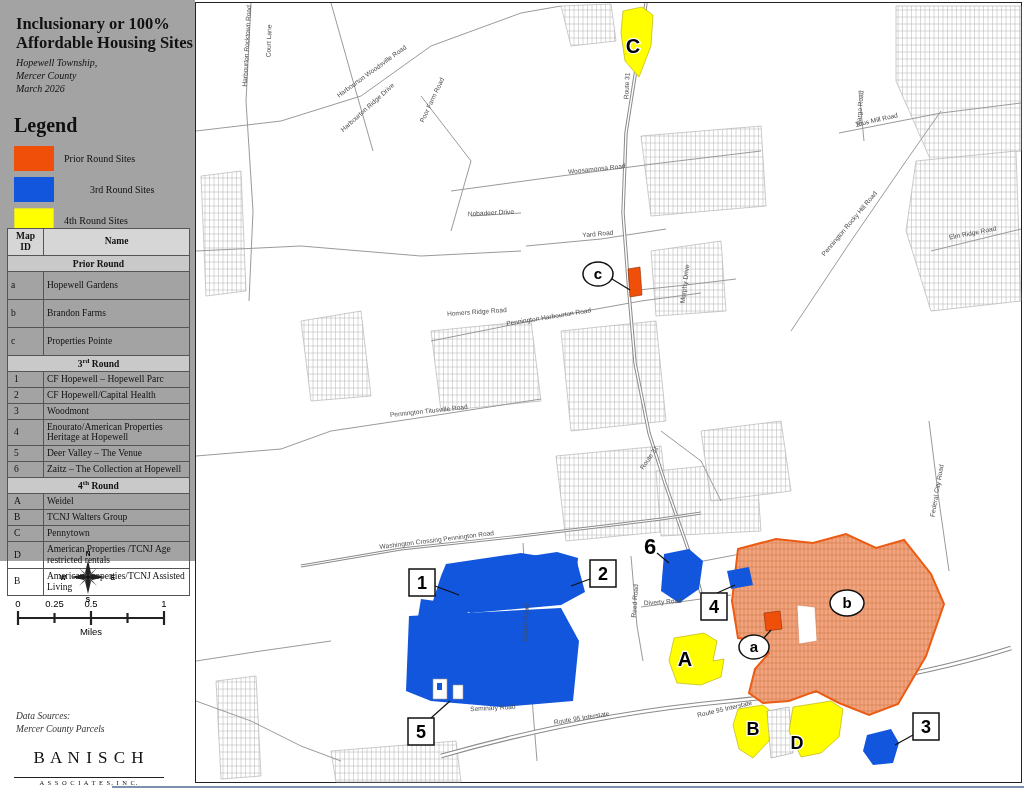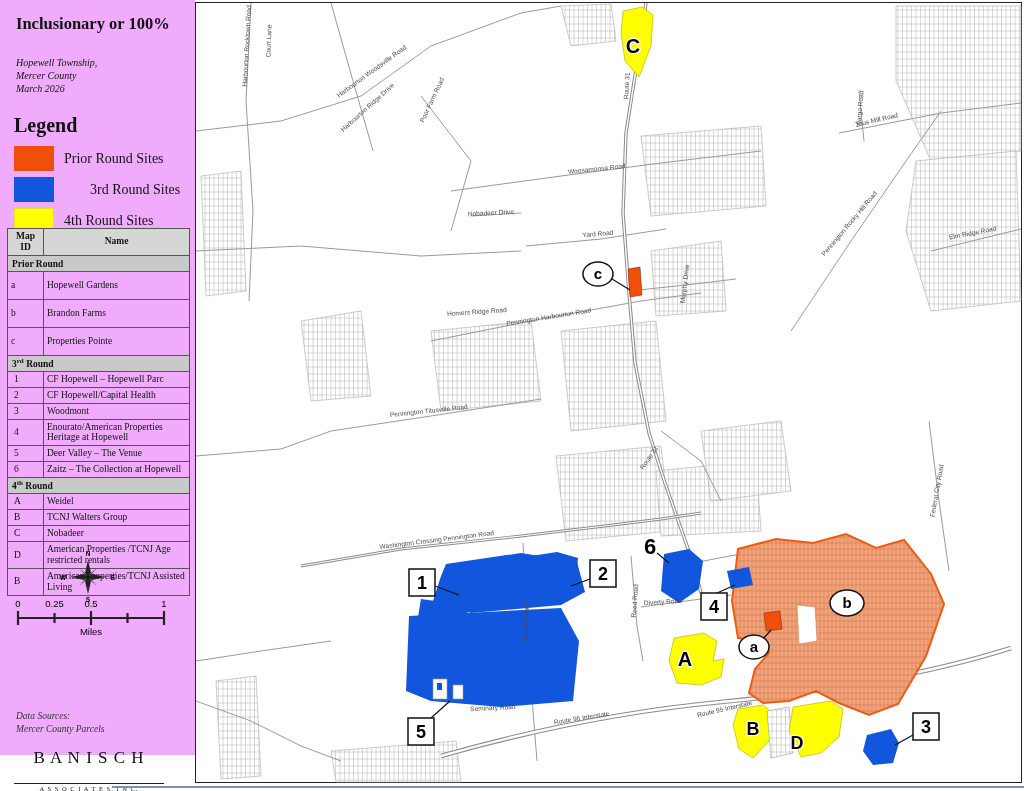--- a/index.html
+++ b/index.html
@@ -1,37 +1,37 @@
 <!DOCTYPE html>
 <html><head>
 <meta charset="utf-8">
 <style>
   html,body{margin:0;padding:0;background:#fff;}
   body{width:1024px;height:791px;position:relative;overflow:hidden;
        font-family:"Liberation Serif",serif;color:#111;}
   
-  .panel{position:absolute;left:0;top:0;width:195px;height:755px;background:#f0abfc;}
+  .panel{position:absolute;left:0;top:0;width:195px;height:561px;background:#a3a3a3;}
   .title{position:absolute;left:16px;top:14px;width:185px;font-weight:bold;
          font-size:16.5px;line-height:1.16;}
   .subtitle{position:absolute;left:16px;top:56px;font-style:italic;font-size:10px;line-height:1.3;}
   .legend-title{position:absolute;left:14px;top:114px;font-weight:bold;font-size:20px;}
   .legend-row{position:absolute;left:14px;display:flex;align-items:center;gap:10px;}
   .legend-row svg{display:block;}
-  .legend-label{font-size:14px;}
+  .legend-label{font-size:10px;}
   .sites-table{position:absolute;left:7px;top:228px;width:183px;border-collapse:collapse;
                font-size:9.5px;line-height:1.15;}
   .sites-table td,.sites-table th{border:1px solid #555;padding:2px 3px;vertical-align:middle;}
   .sites-table th{background:#d6d6d6;font-weight:bold;text-align:center;}
-  .sites-table .sec td{background:#c9c9c9;font-weight:bold;padding:1px 4px;}
+  .sites-table .sec td{background:#c9c9c9;font-weight:bold;text-align:center;padding:1px 4px;}
   .sites-table .idc{width:26px;text-align:left;padding-left:6px;}
   .sites-table .tall td{padding:8px 3px;}
   .sites-table sup{font-size:7px;}
   .credits{position:absolute;left:16px;top:710px;font-style:italic;font-size:9.5px;line-height:1.35;color:#333;}
   .logo{position:absolute;left:14px;top:748px;width:150px;text-align:center;}
-  .logo-name{font-size:17px;letter-spacing:1px;border-bottom:1.5px solid #222;padding-bottom:15px;}
+  .logo-name{font-size:17px;letter-spacing:1px;border-bottom:1.5px solid #222;padding-bottom:9px;}
   .logo-sub{font-size:6.5px;letter-spacing:1px;margin-top:1px;}
   .logo-tag{font-size:10px;font-style:italic;font-weight:bold;margin-top:4px;}
   .compass{position:absolute;left:58px;top:548px;}
   .scalebar{position:absolute;left:12px;top:596px;}
   
   .map-frame{position:absolute;left:195px;top:2px;width:827px;height:781px;
              border:1.2px solid #222;box-sizing:border-box;background:#fff;}
   .bottom-line{position:absolute;left:112px;top:786px;width:912px;height:2px;background:#7d93ad;}
   .roadlbl{font-family:"Liberation Sans",sans-serif;font-size:6.6px;fill:#4c4c4c;}
   .maplet{font-family:"Liberation Sans",sans-serif;font-weight:bold;fill:#000;
@@ -39,20 +39,21 @@
   .boxnum{font-family:"Liberation Sans",sans-serif;font-weight:bold;font-size:18px;fill:#000;}
   .circlet{font-family:"Liberation Sans",sans-serif;font-weight:bold;font-size:15px;fill:#000;}
 </style>
 </head>
 <body>
 
 <div class="panel">
 
   <div class="title">
     <div>Inclusionary or 100%</div>
+    <div>Affordable Housing Sites</div>
   </div>
   <div class="subtitle">
     <div>Hopewell Township,</div>
     <div>Mercer County</div>
     <div>March 2026</div>
   </div>
 
   <div class="legend-title">Legend</div>
 
   <div class="legend-row" style="top:146px;">
@@ -128,21 +129,21 @@
     <tr>
       <td class="idc">A</td>
       <td>Weidel</td>
         </tr>
     <tr>
       <td class="idc">B</td>
       <td>TCNJ Walters Group</td>
         </tr>
     <tr>
       <td class="idc">C</td>
-      <td>Nobadeer</td>
+      <td>Pennytown</td>
         </tr>
     <tr>
       <td class="idc">D</td>
       <td>American Properties /TCNJ Age restricted rentals</td>
         </tr>
     <tr>
       <td class="idc">B</td>
       <td>American Properties/TCNJ Assisted Living</td>
         </tr>
   </tbody>

